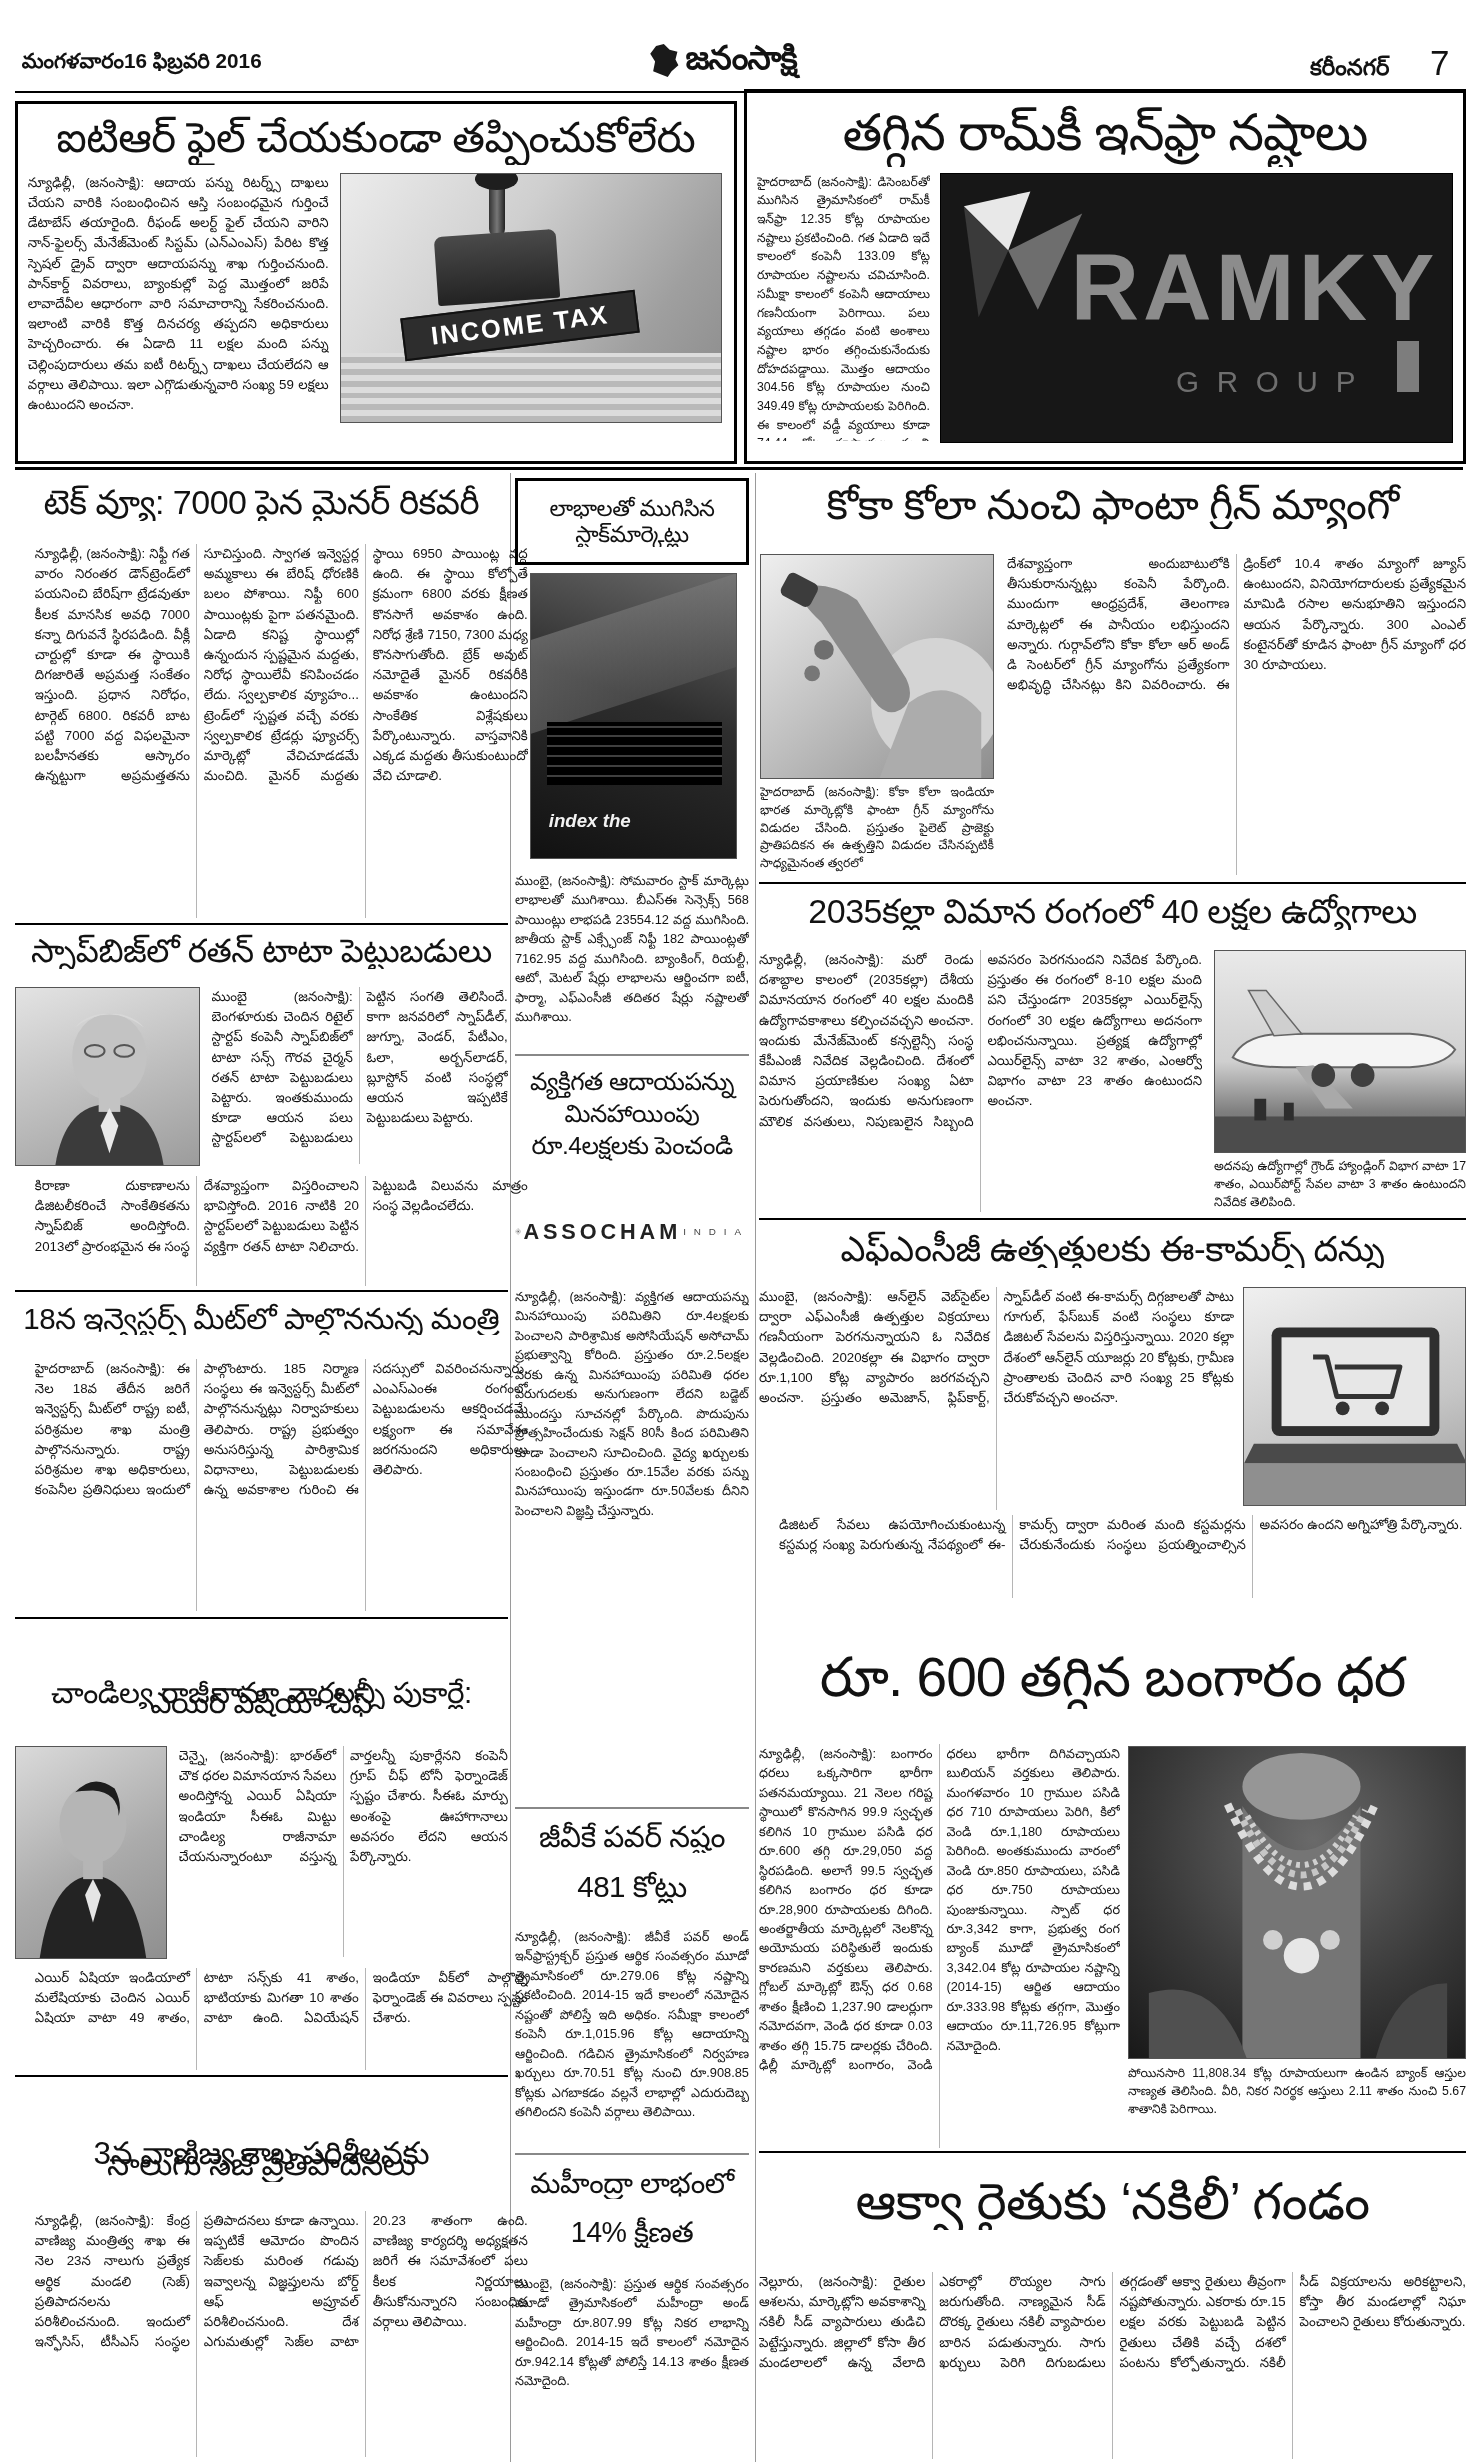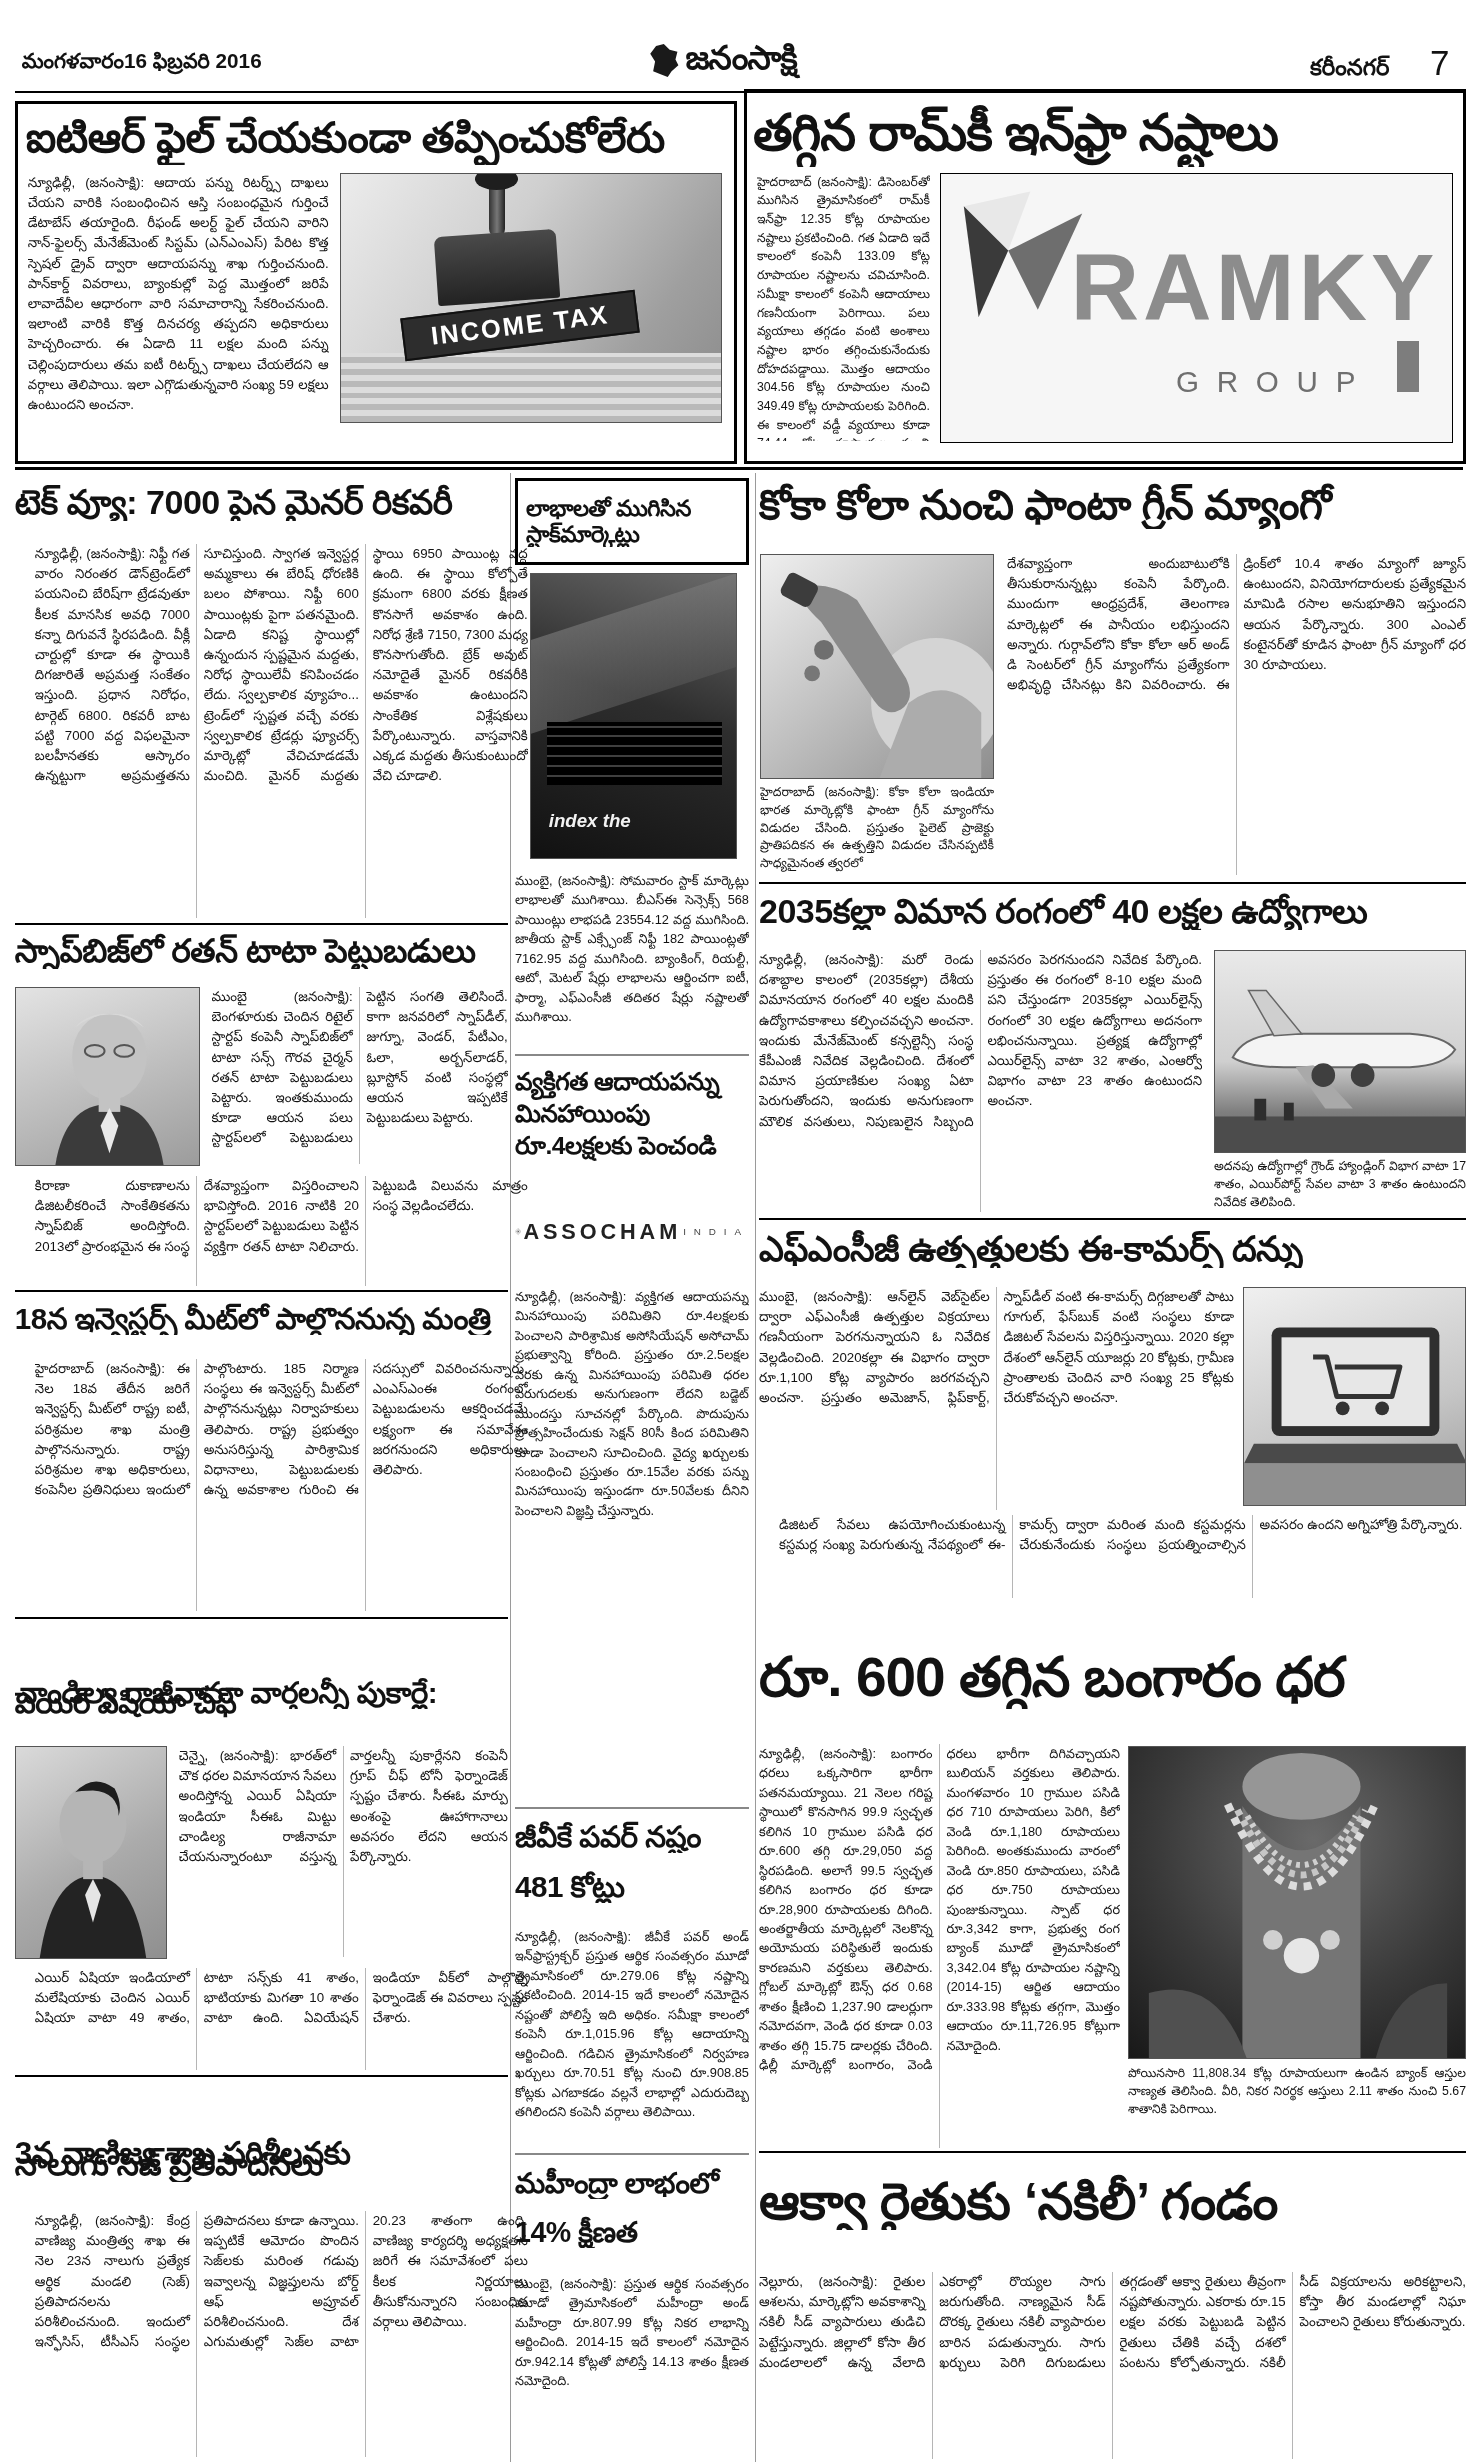--- a/index.html
+++ b/index.html
@@ -5,21 +5,21 @@
   html,body{margin:0;padding:0;background:#777;}
   .page{position:relative;width:1478px;height:2463px;background:#fff;margin:0 auto;
         font-family:"Liberation Sans","DejaVu Sans",sans-serif;color:#121212;overflow:hidden;}
   .abs{position:absolute;box-sizing:border-box;}
   .rule-h{background:#000;}
   .rule-v{background:#000;}
   .body-txt{font-size:13.3px;line-height:1.52;text-align:justify;overflow:hidden;word-break:break-word;}
   .cols2{column-count:2;column-gap:13.8px;column-rule:1px solid #b5b5b5;}
   .cols3{column-count:3;column-gap:13.8px;column-rule:1px solid #b5b5b5;margin-left:20px;}
   .cols4{column-count:4;column-gap:13.8px;column-rule:1px solid #b5b5b5;}
-  .hl{font-weight:bold;text-align:left;line-height:1.12;letter-spacing:-0.5px;overflow:hidden;}
+  .hl{font-weight:normal;text-align:center;line-height:1.12;letter-spacing:-0.5px;overflow:hidden;}
   .story-box{border:3px solid #000;}
   .photo{overflow:hidden;border:1px solid #555;filter:grayscale(1);}
   .caption-txt{font-size:12.3px;line-height:1.45;text-align:justify;overflow:hidden;}
 </style>
 </head>
 <body>
 
 <div class="page">
 
   <div class="abs" style="left:21.7px;top:49px;font-size:20.7px;font-weight:bold;">మంగళవారం16 ఫిబ్రవరి 2016</div>
@@ -49,21 +49,21 @@
         <div class="abs" style="left:95px;top:59px;width:122px;height:69px;background:linear-gradient(180deg,#4a4a4a,#222);border-radius:7.9px 7.9px 3px 3px;transform:rotate(-4deg);"></div>
         <div class="abs" style="left:61px;top:130px;width:236px;height:43px;background:#2d2d2d;transform:rotate(-7deg);display:flex;align-items:center;justify-content:center;color:#fff;font-weight:bold;font-size:25.6px;letter-spacing:2px;border:2px solid #111;">INCOME TAX</div>
       </div>
     </div>
   </div>
 
   <div class="abs story-box" style="left:744px;top:89px;width:722px;height:375px;">
     <div class="hl" style="font-size:51px;padding:11.8px 5.9px 5.9px 5.9px;letter-spacing:-1px;">తగ్గిన రామ్‌కీ ఇన్‌ఫ్రా నష్టాలు</div>
     <div style="display:flex;gap:9.9px;padding:5.9px 9.9px;">
       <div class="body-txt" style="width:173px;height:268px;font-size:12.3px;">హైదరాబాద్ (జనంసాక్షి): డిసెంబర్‌తో ముగిసిన త్రైమాసికంలో రామ్‌కీ ఇన్‌ఫ్రా 12.35 కోట్ల రూపాయల నష్టాలు ప్రకటించింది. గత ఏడాది ఇదే కాలంలో కంపెనీ 133.09 కోట్ల రూపాయల నష్టాలను చవిచూసింది. సమీక్షా కాలంలో కంపెనీ ఆదాయాలు గణనీయంగా పెరిగాయి. పలు వ్యయాలు తగ్గడం వంటి అంశాలు నష్టాల భారం తగ్గించుకునేందుకు దోహదపడ్డాయి. మొత్తం ఆదాయం 304.56 కోట్ల రూపాయల నుంచి 349.49 కోట్ల రూపాయలకు పెరిగింది. ఈ కాలంలో వడ్డీ వ్యయాలు కూడా 74.44 కోట్ల రూపాయల నుంచి 52.85 కోట్ల రూపాయలకు తగ్గినట్లు రామ్‌కీ ఇన్‌ఫ్రా తెలిపింది.</div>
-      <div class="photo" style="flex:1;height:268px;position:relative;background:#fef9c3;border:1px solid #000;">
+      <div class="photo" style="flex:1;height:268px;position:relative;background:#0f172a;border:1px solid #000;">
         <svg class="abs" style="left:7.9px;top:9.9px;" width="148" height="148" viewBox="0 0 100 100">
           <polygon points="10,15 55,5 40,45" fill="#e8e8e8"></polygon>
           <polygon points="40,45 90,20 60,85" fill="#6e6e6e"></polygon>
           <polygon points="10,15 40,45 20,90" fill="#3a3a3a"></polygon>
         </svg>
         <div class="abs" style="right:13.8px;top:59px;font-size:95px;font-weight:bold;color:#8c8c8c;letter-spacing:3.9px;font-family:'Liberation Sans',sans-serif;">RAMKY</div>
         <div class="abs" style="right:79px;top:175px;font-size:29.6px;color:#6f6f6f;letter-spacing:17.7px;margin-top:16px;">GROUP</div>
         <div class="abs" style="right:33px;top:167px;width:21.7px;height:51px;background:#7d7d7d;"></div>
       </div>
     </div>

